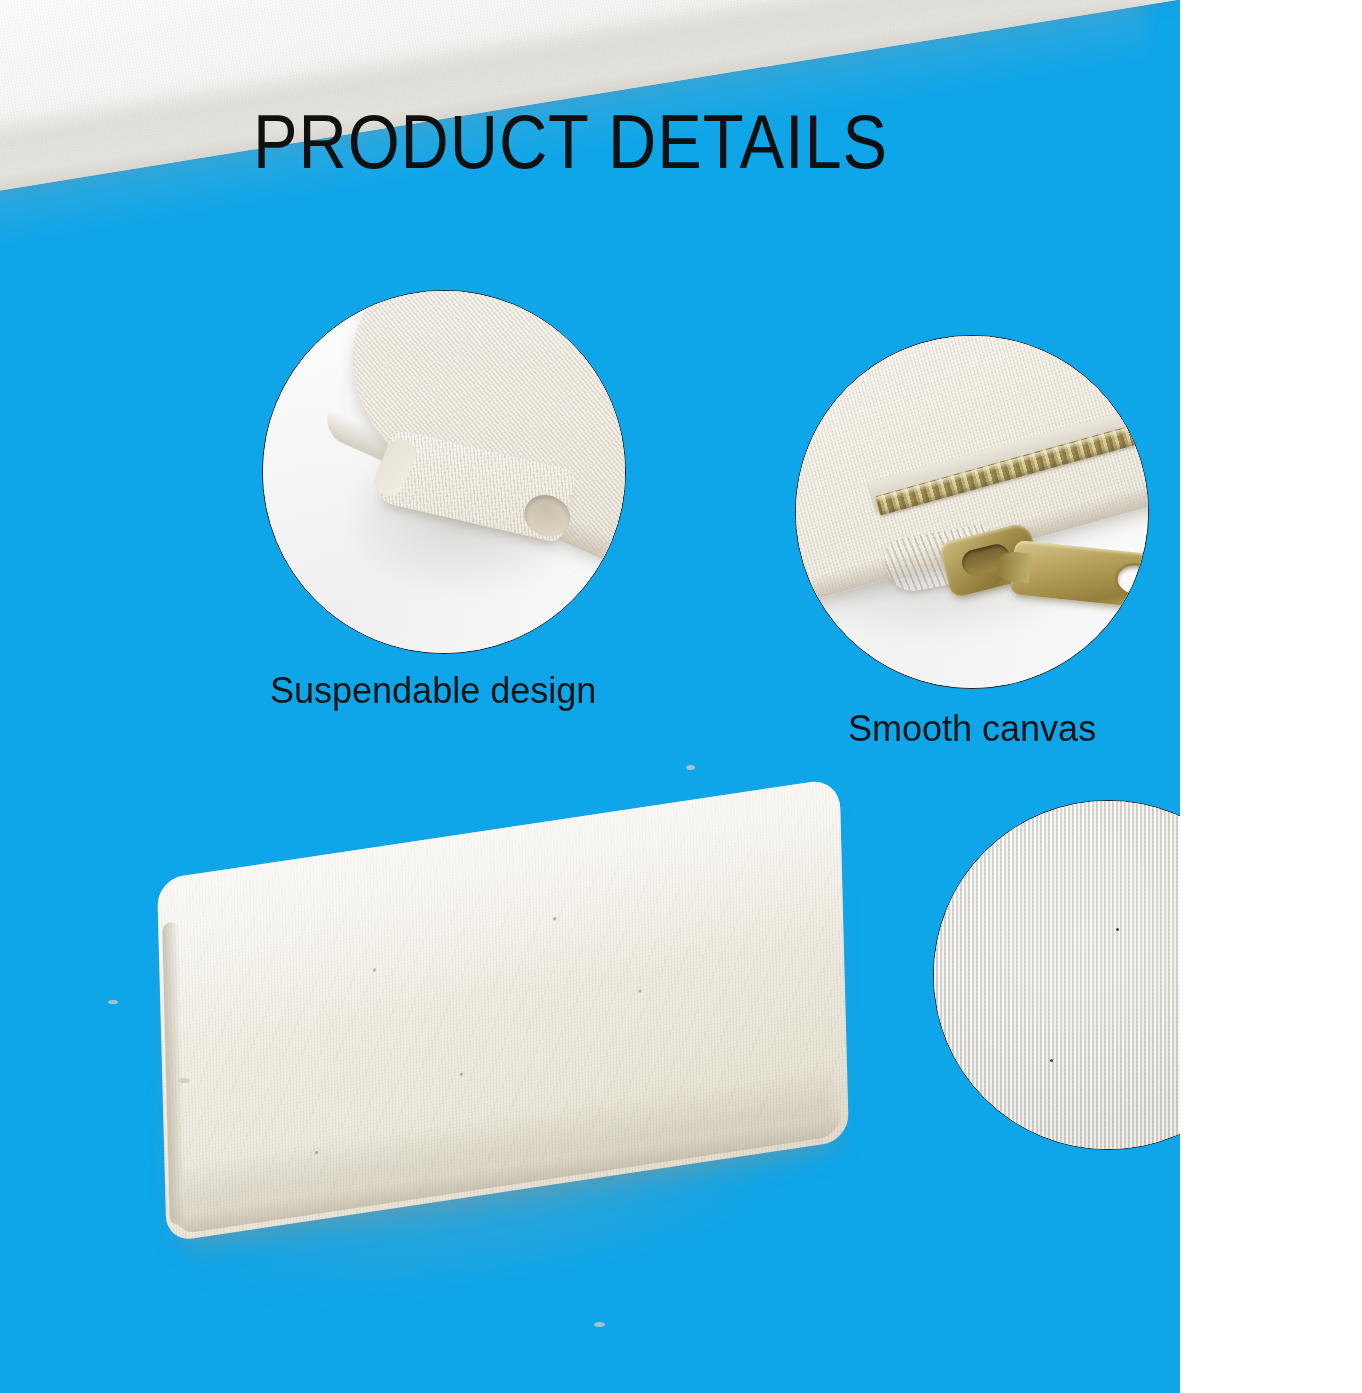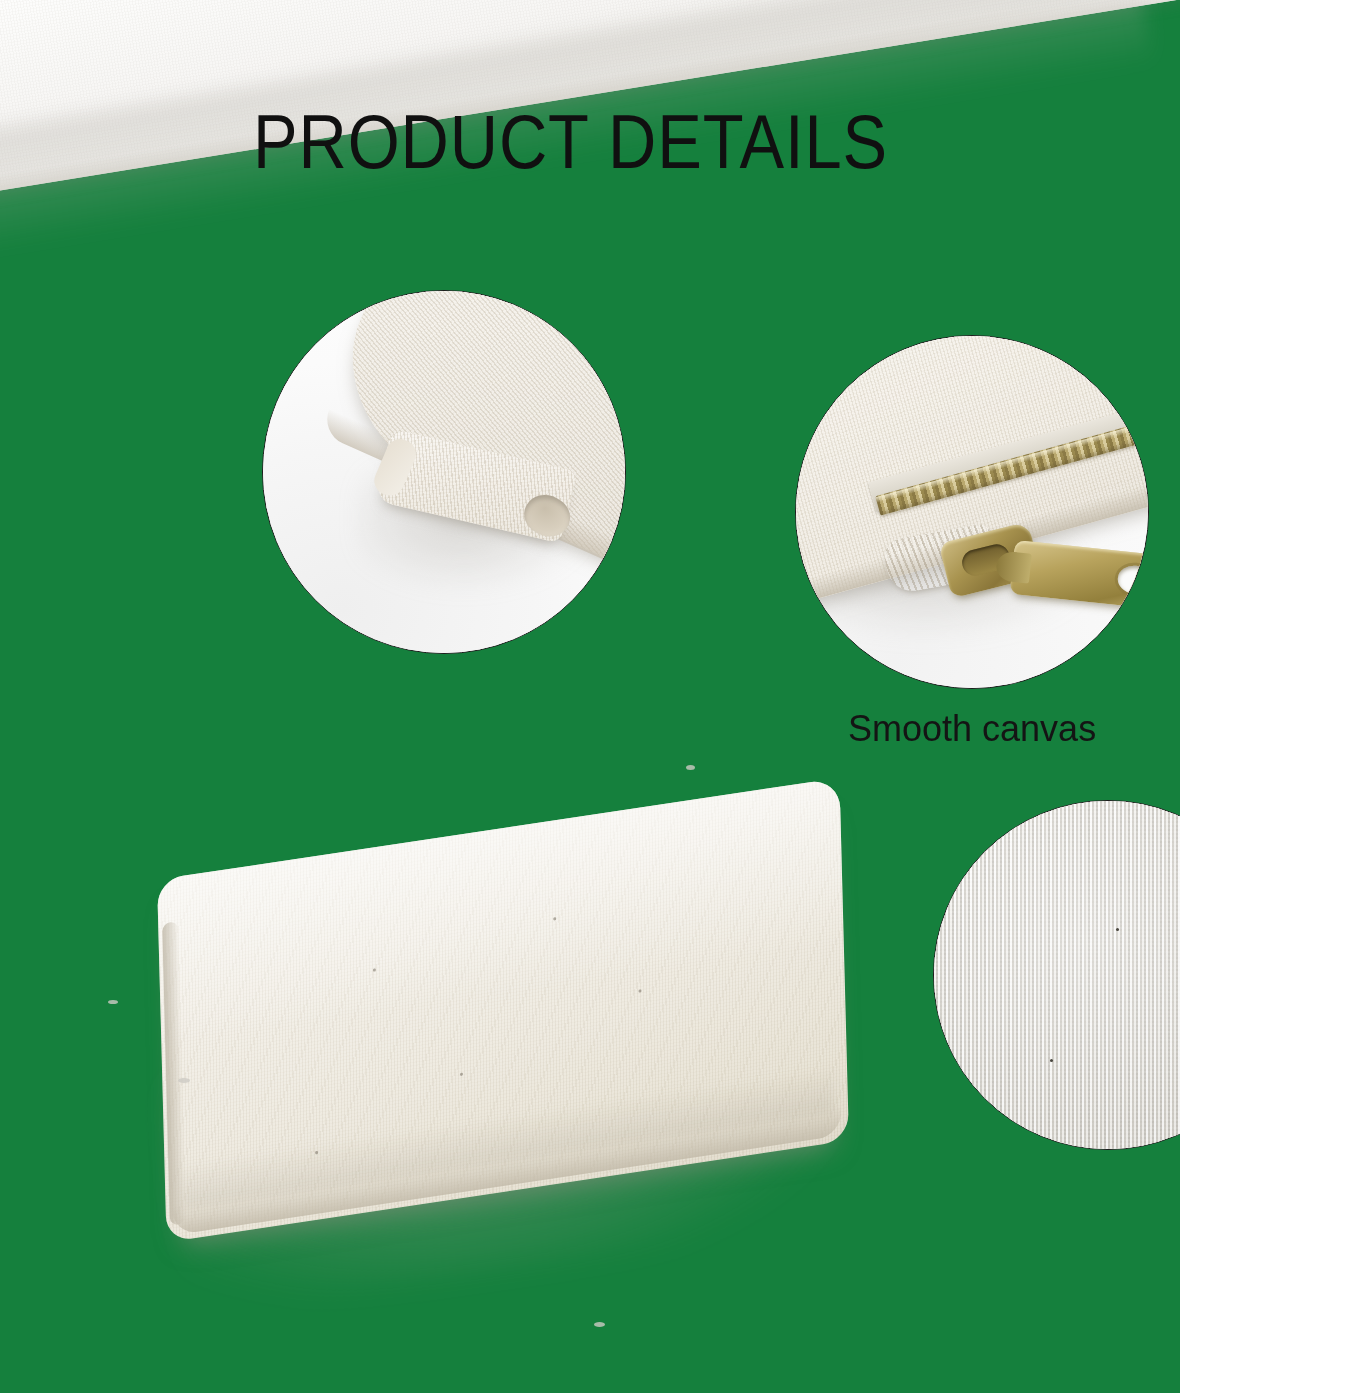--- a/index.html
+++ b/index.html
@@ -5,21 +5,21 @@
 <style>
   html, body {
     margin: 0;
     padding: 0;
     background: #ffffff;
   }
   #page {
     position: relative;
     width: 1180px;
     height: 1393px;
-    background: #15803d;
+    background: #0ea5e9;
     overflow: hidden;
     font-family: "Liberation Sans", sans-serif;
   }
 
   
   .bg-sheet {
     position: absolute;
     left: -120px;
     top: -260px;
     width: 1330px;
@@ -510,20 +510,21 @@
       <div class="c1-body-weave"></div>
       <div class="c1-body-edge"></div>
     </div>
 
     <div class="c1-loop">
       <div class="c1-loop-weave"></div>
       <div class="c1-loop-lip"></div>
       <div class="c1-loop-open"></div>
     </div>
   </div>
+  <div class="circle-caption" style="left:270px; top:671px;">Suspendable design</div>
 
   <div class="detail-circle" id="circle-zipper">
     <div class="c2-bg"></div>
     <div class="c2-shadow"></div>
 
     <div class="c2-pouch">
       <div class="c2-pouch-weave"></div>
       <div class="c2-pouch-hem"></div>
     </div>
 

